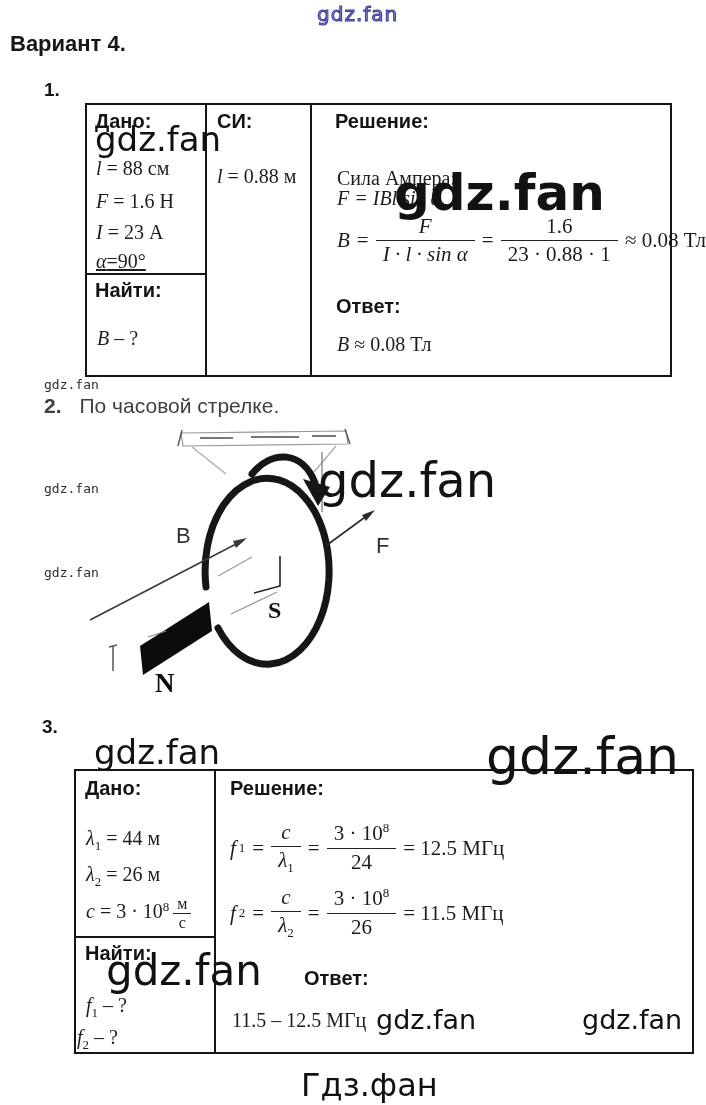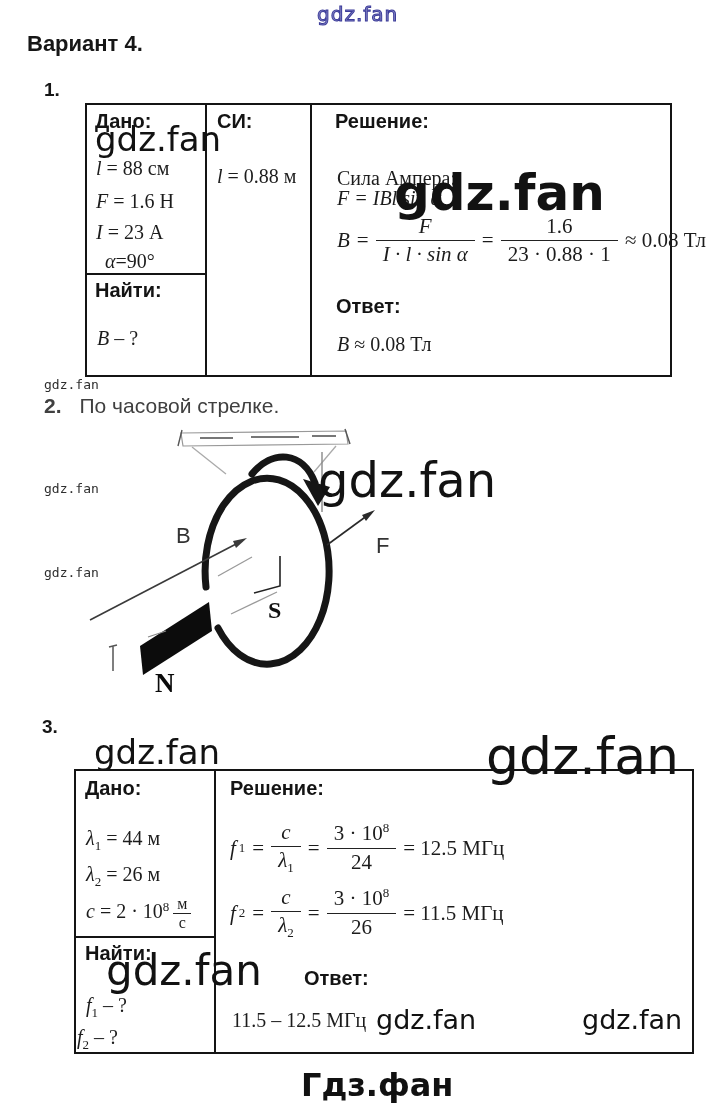--- a/index.html
+++ b/index.html
@@ -56,32 +56,32 @@
 
   .footer-site { font-family:"DejaVu Sans", sans-serif; font-size:32px; color:#111; }
 </style>
 </head>
 <body>
 
 <div id="page">
 
   <div class="abs wm wm-top" style="left:317px;top:4px;">gdz.fan</div>
 
-  <div class="abs h-variant" style="left:10px;top:31px;margin-left:17px;">Вариант 4.</div>
+  <div class="abs h-variant" style="left:10px;top:31px;">Вариант 4.</div>
 
   <div class="abs p-num" style="left:44px;top:79px;">1.</div>
 
   <div class="tbl" style="left:85px;top:103px;width:587px;height:274px;">
 
     <div class="cell br bb" style="left:0;top:0;width:120px;height:170px;">
       <div class="abs cell-label" style="left:8px;top:5px;">Дано:</div>
       <div class="abs ser" style="left:9px;top:52px;"><span class="v">l</span> <span>= 88 см</span></div>
       <div class="abs ser" style="left:9px;top:85px;"><span class="v">F</span> <span>= 1.6 Н</span></div>
       <div class="abs ser" style="left:9px;top:116px;"><span class="v">I</span> <span>= 23 А</span></div>
-      <div class="abs ser" style="left:18px;top:145px;"><span class="v">α</span><span>=90°</span></div>
+      <div class="abs ser" style="left:9px;top:145px;text-decoration:underline;"><span class="v">α</span><span>=90°</span></div>
     </div>
 
     <div class="cell br" style="left:0;top:170px;width:120px;height:102px;">
       <div class="abs cell-label" style="left:8px;top:4px;">Найти:</div>
       <div class="abs ser" style="left:10px;top:52px;"><span class="v">B</span> <span>– ?</span></div>
     </div>
 
     <div class="cell br" style="left:120px;top:0;width:105px;height:270px;">
       <div class="abs cell-label" style="left:10px;top:5px;">СИ:</div>
       <div class="abs ser" style="left:10px;top:60px;"><span class="v">l</span> <span>= 0.88 м</span></div>
@@ -163,21 +163,21 @@
   <div class="abs p-num" style="left:42px;top:716px;">3.</div>
   <div class="abs wm wm-med" style="left:94px;top:735px;">gdz.fan</div>
   <div class="abs wm wm-huge" style="left:486px;top:730px;">gdz.fan</div>
 
   <div class="tbl" style="left:74px;top:769px;width:620px;height:285px;">
 
     <div class="cell br bb" style="left:0;top:0;width:140px;height:167px;">
       <div class="abs cell-label" style="left:9px;top:6px;">Дано:</div>
       <div class="abs ser" style="left:10px;top:56px;"><span class="v">λ</span><sub>1</sub> <span>= 44 м</span></div>
       <div class="abs ser" style="left:10px;top:92px;"><span class="v">λ</span><sub>2</sub> <span>= 26 м</span></div>
-      <div class="abs ser" style="left:10px;top:124px;"><span class="v">c</span> <span>= 2 · 10</span><sup>8</sup><span class="sfrac"><span class="fn">м</span><span class="fd">с</span></span></div>
+      <div class="abs ser" style="left:10px;top:124px;"><span class="v">c</span> <span>= 3 · 10</span><sup>8</sup><span class="sfrac"><span class="fn">м</span><span class="fd">с</span></span></div>
     </div>
 
     <div class="cell br" style="left:0;top:167px;width:140px;height:116px;">
       <div class="abs cell-label" style="left:9px;top:4px;">Найти:</div>
       <div class="abs ser" style="left:10px;top:56px;"><span class="v">f</span><sub>1</sub> <span>– ?</span></div>
       <div class="abs ser" style="left:1px;top:88px;"><span class="v">f</span><sub>2</sub> <span>– ?</span></div>
     </div>
 
     <div class="cell" style="left:140px;top:0;width:476px;height:281px;">
       <div class="abs cell-label" style="left:14px;top:6px;">Решение:</div>
@@ -213,15 +213,15 @@
       </div>
       <div class="abs cell-label" style="left:88px;top:196px;">Ответ:</div>
       <div class="abs ser" style="left:16px;top:238px;">11.5 – 12.5 МГц</div>
     </div>
   </div>
 
   <div class="abs wm wm-nayti" style="left:106px;top:950px;">gdz.fan</div>
   <div class="abs wm wm-ans" style="left:376px;top:1006px;">gdz.fan</div>
   <div class="abs wm wm-ans" style="left:582px;top:1006px;">gdz.fan</div>
 
-  <div class="abs footer-site" style="left:301px;top:1066px;font-weight:bold;">Гдз.фан</div>
+  <div class="abs footer-site" style="left:301px;top:1066px;">Гдз.фан</div>
 
 </div>
 
 </body></html>

